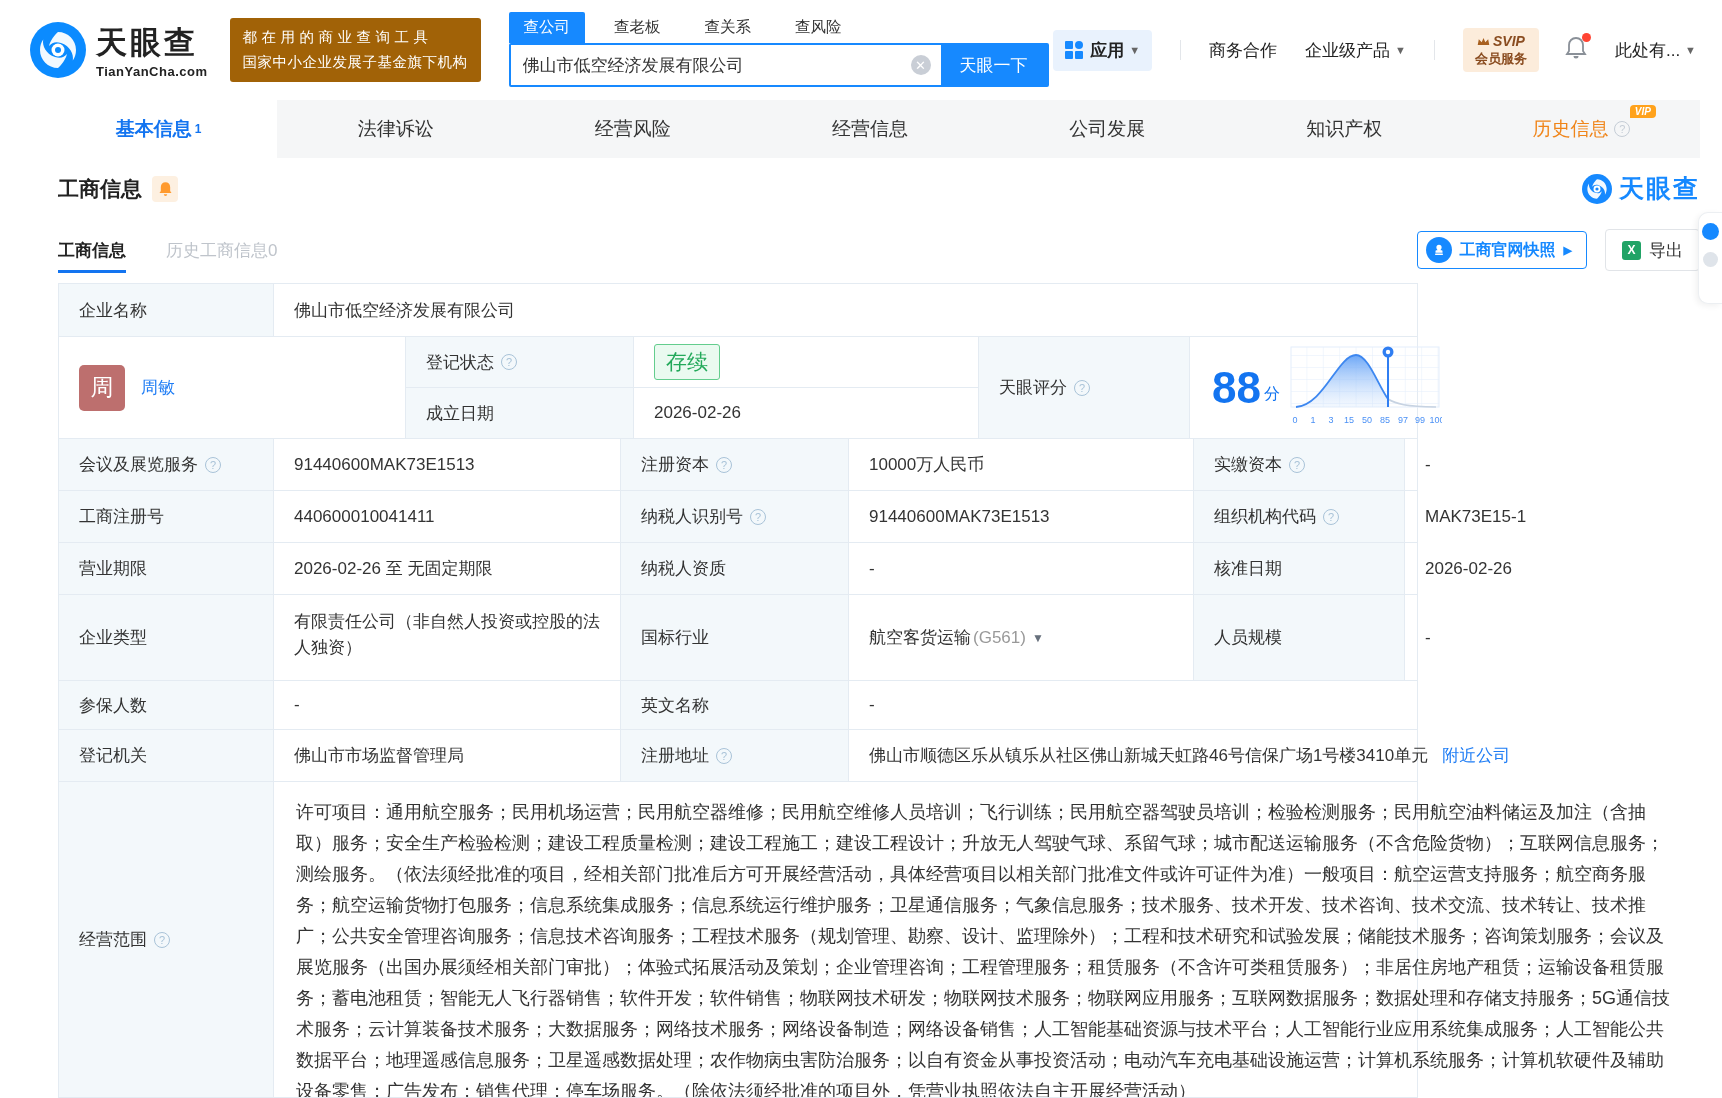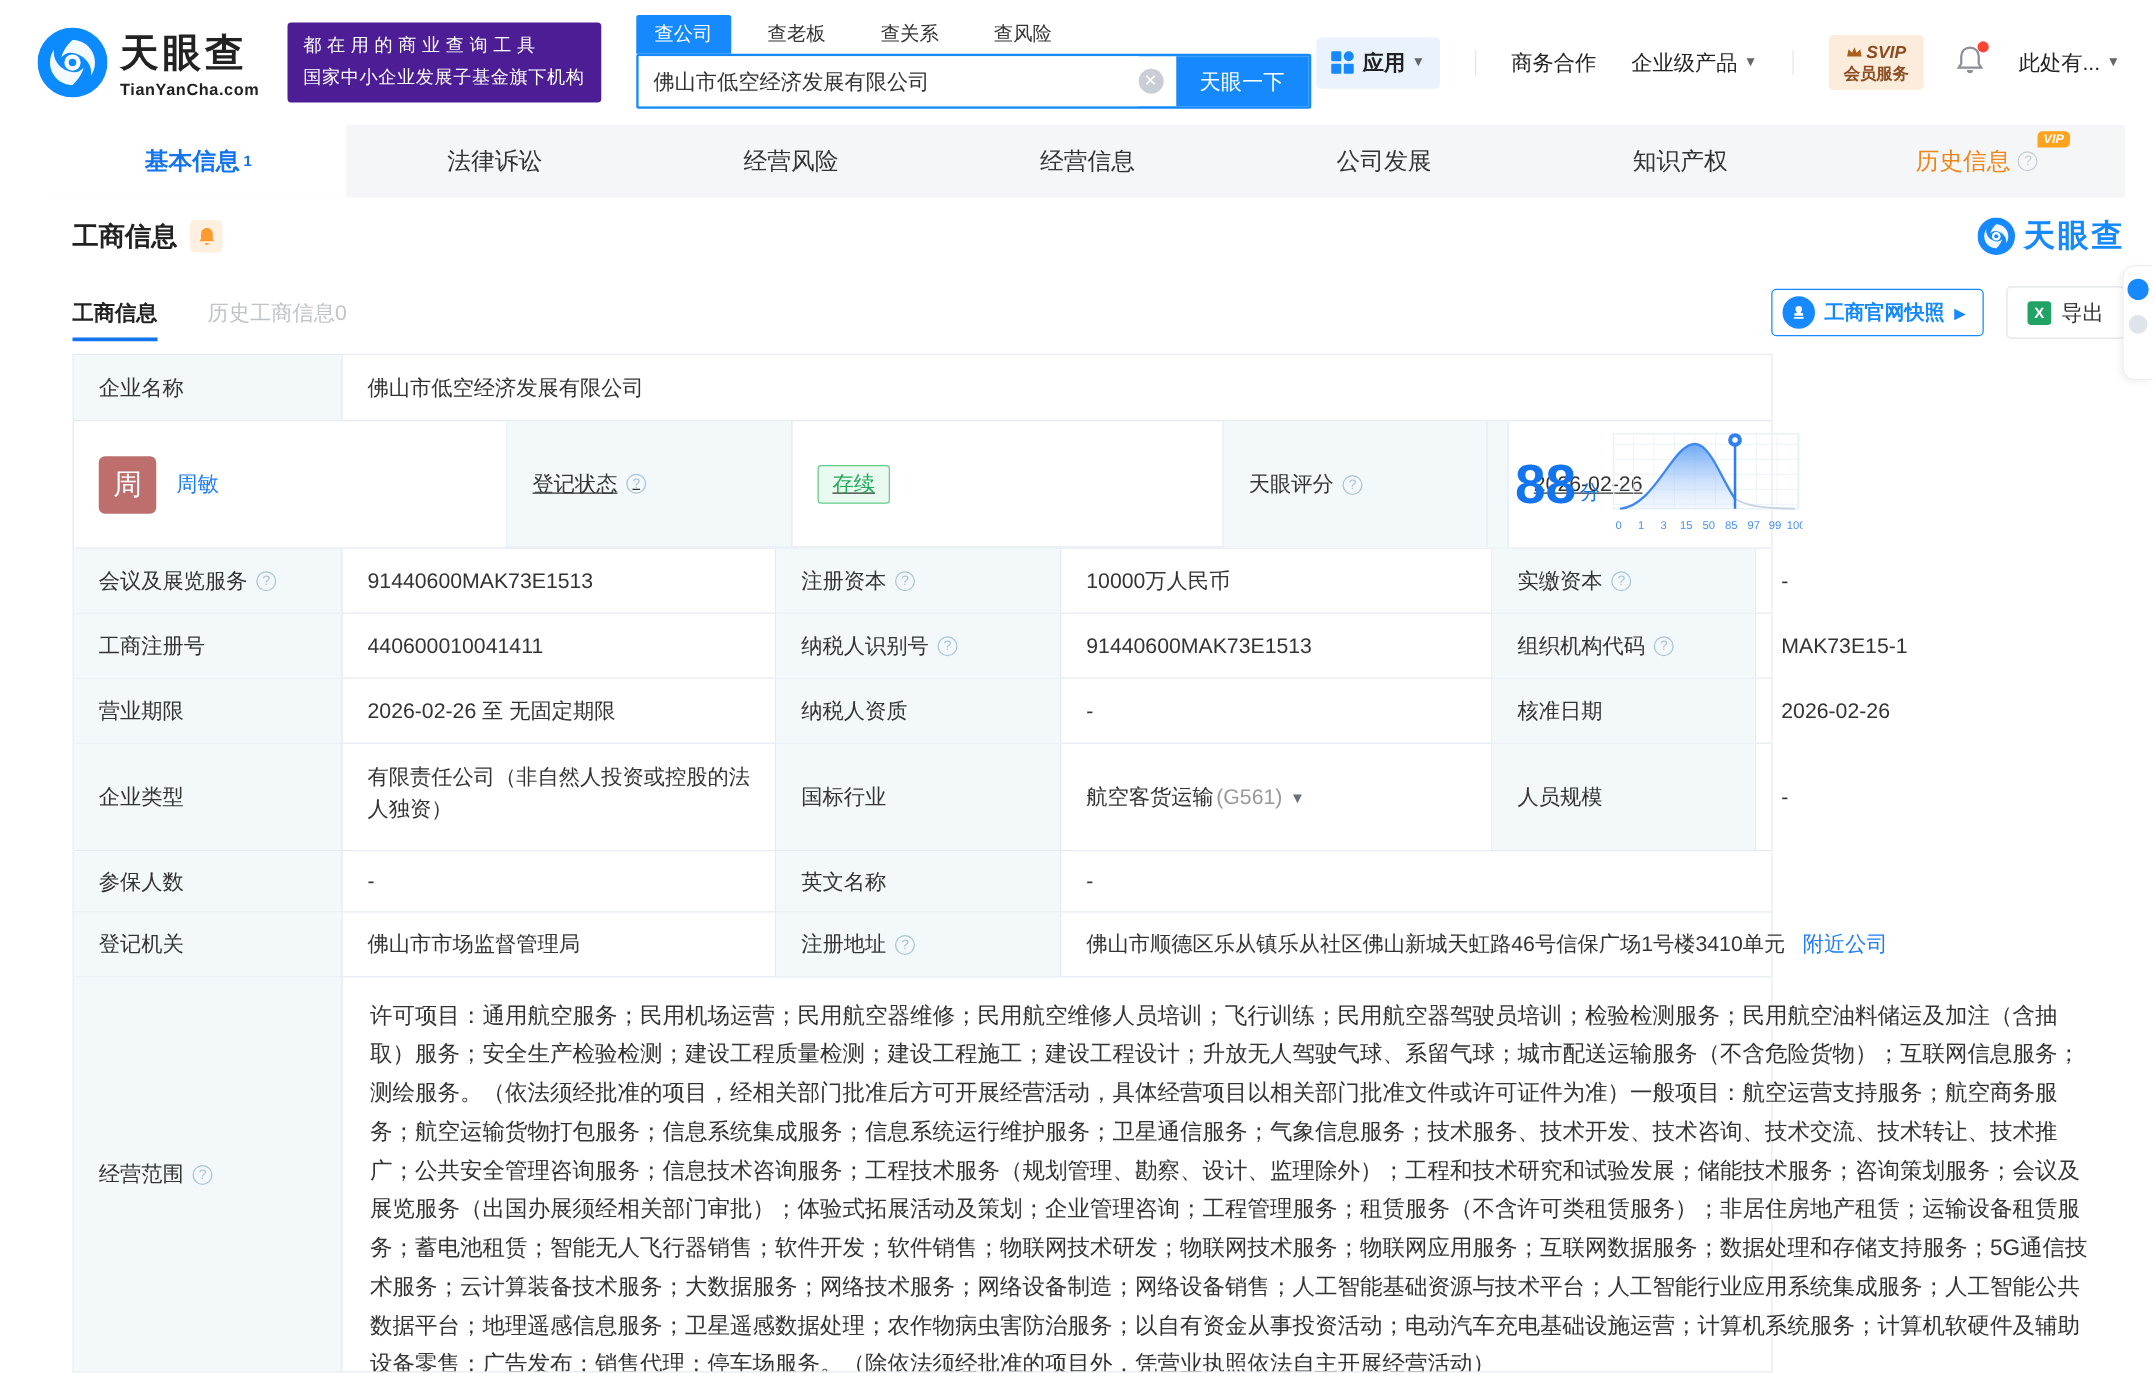--- a/index.html
+++ b/index.html
@@ -5,21 +5,21 @@
   * { margin:0; padding:0; box-sizing:border-box; }
   html,body { width:1722px; height:1098px; overflow:hidden; background:#fff;
     font-family:"Liberation Sans","DejaVu Sans",sans-serif; color:#333; }
   
   #header { position:absolute; top:0; left:0; width:1722px; height:100px; background:#fff; display:flex; align-items:center; }
   .logo-wrap { display:flex; align-items:center; margin-left:30px; }
   .logo-circle { width:56px; height:56px; }
   .logo-text { margin-left:10px; }
   .logo-brand { font-size:31px; font-weight:bold; color:#222; letter-spacing:3px; }
   .logo-domain { font-size:13px; font-weight:bold; color:#222; letter-spacing:.5px; }
-  .promo { margin-left:22px; background:#4c1d95; color:#fff; border-radius:3px; padding:7px 13px; line-height:25px; font-size:14.5px; }
+  .promo { margin-left:22px; background:#a16207; color:#fff; border-radius:3px; padding:7px 13px; line-height:25px; font-size:14.5px; }
   .promo .l1 { letter-spacing:4.5px; }
   .promo .l2 { letter-spacing:.5px; }
   .search-block { margin-left:28px; width:540px; }
   .search-tabs { display:flex; align-items:flex-end; height:30px; }
   .search-tab { font-size:15.5px; color:#333; padding:5px 15px; cursor:pointer; }
   .search-tab.active { background:#1689ff; color:#fff; border-radius:2px 2px 0 0; }
   .search-tab + .search-tab { margin-left:14px; }
   .search-box { display:flex; height:44px; border:2px solid #1689ff; border-radius:2px; }
   .search-box input { flex:1; border:none; outline:none; font-size:17px; padding:0 12px; color:#333;
     font-family:"Liberation Sans","DejaVu Sans",sans-serif; }
@@ -81,28 +81,28 @@
   
   #biz-table { position:absolute; top:283px; left:58px; width:1360px; height:815px; border:1px solid #e4ebf2; display:flex; flex-direction:column; }
   .row { display:flex; border-bottom:1px solid #e4ebf2; flex:none; }
   .row:last-child { border-bottom:none; flex:1; min-height:0; }
   .cell { border-right:1px solid #e4ebf2; display:flex; align-items:center; padding:0 20px; font-size:17px; color:#333; }
   .cell:last-child { border-right:none; }
   .lbl { background:#f3f8fb; }
   .wl1{width:215px;flex:none}.wv1{width:347px;flex:none}.wl2{width:228px;flex:none}
   .wv2{width:345px;flex:none}.wl3{width:211px;flex:none}.wv3{width:296px;flex:none}
   .wspan5{width:1427px;flex:none}.wspan3{width:852px;flex:none}
-  .stack { width:573px; flex:none; display:flex; border-right:1px solid #e4ebf2;text-decoration:underline; }
+  .stack { width:573px; flex:none; display:flex; flex-direction:column; border-right:1px solid #e4ebf2; }
   .stack .srow { display:flex; flex:1; }
   .stack .srow:first-child { border-bottom:1px solid #e4ebf2; }
   .stack .cell:last-child { border-right:none; }
   .avatar { width:46px; height:46px; background:#bd6f6e; border-radius:5px; color:#fff; font-size:23px;
     display:flex; align-items:center; justify-content:center; margin-right:16px; flex:none; }
   .link { color:#1f7df5; cursor:pointer; }
-  .status-badge { border:1px solid #63cd8d; background:#eafaf0; color:#23a95a; font-size:17px; padding:3px 11px; border-radius:3px; }
+  .status-badge { border:1px solid #63cd8d; background:#eafaf0; color:#23a95a; font-size:21px; padding:3px 11px; border-radius:3px; }
   .score-cell { padding:0 14px 0 22px; display:flex; align-items:center; }
   .score-num { font-size:44px; font-weight:bold; color:#1374f0; line-height:1; }
   .score-unit { font-size:16px; color:#1374f0; margin:14px 0 0 3px; }
   .gray-paren { color:#999; margin-left:2px; }
   .ind-caret { color:#67707c; font-size:12px; margin-left:6px; }
   .scope-cell { align-items:flex-start; padding:15px 22px; font-size:18px; line-height:31px; overflow:hidden; display:block; }
   .wrap2 { line-height:26px; padding-top:14px; padding-bottom:14px; align-items:flex-start; }
 </style>
 </head>
 <body>

